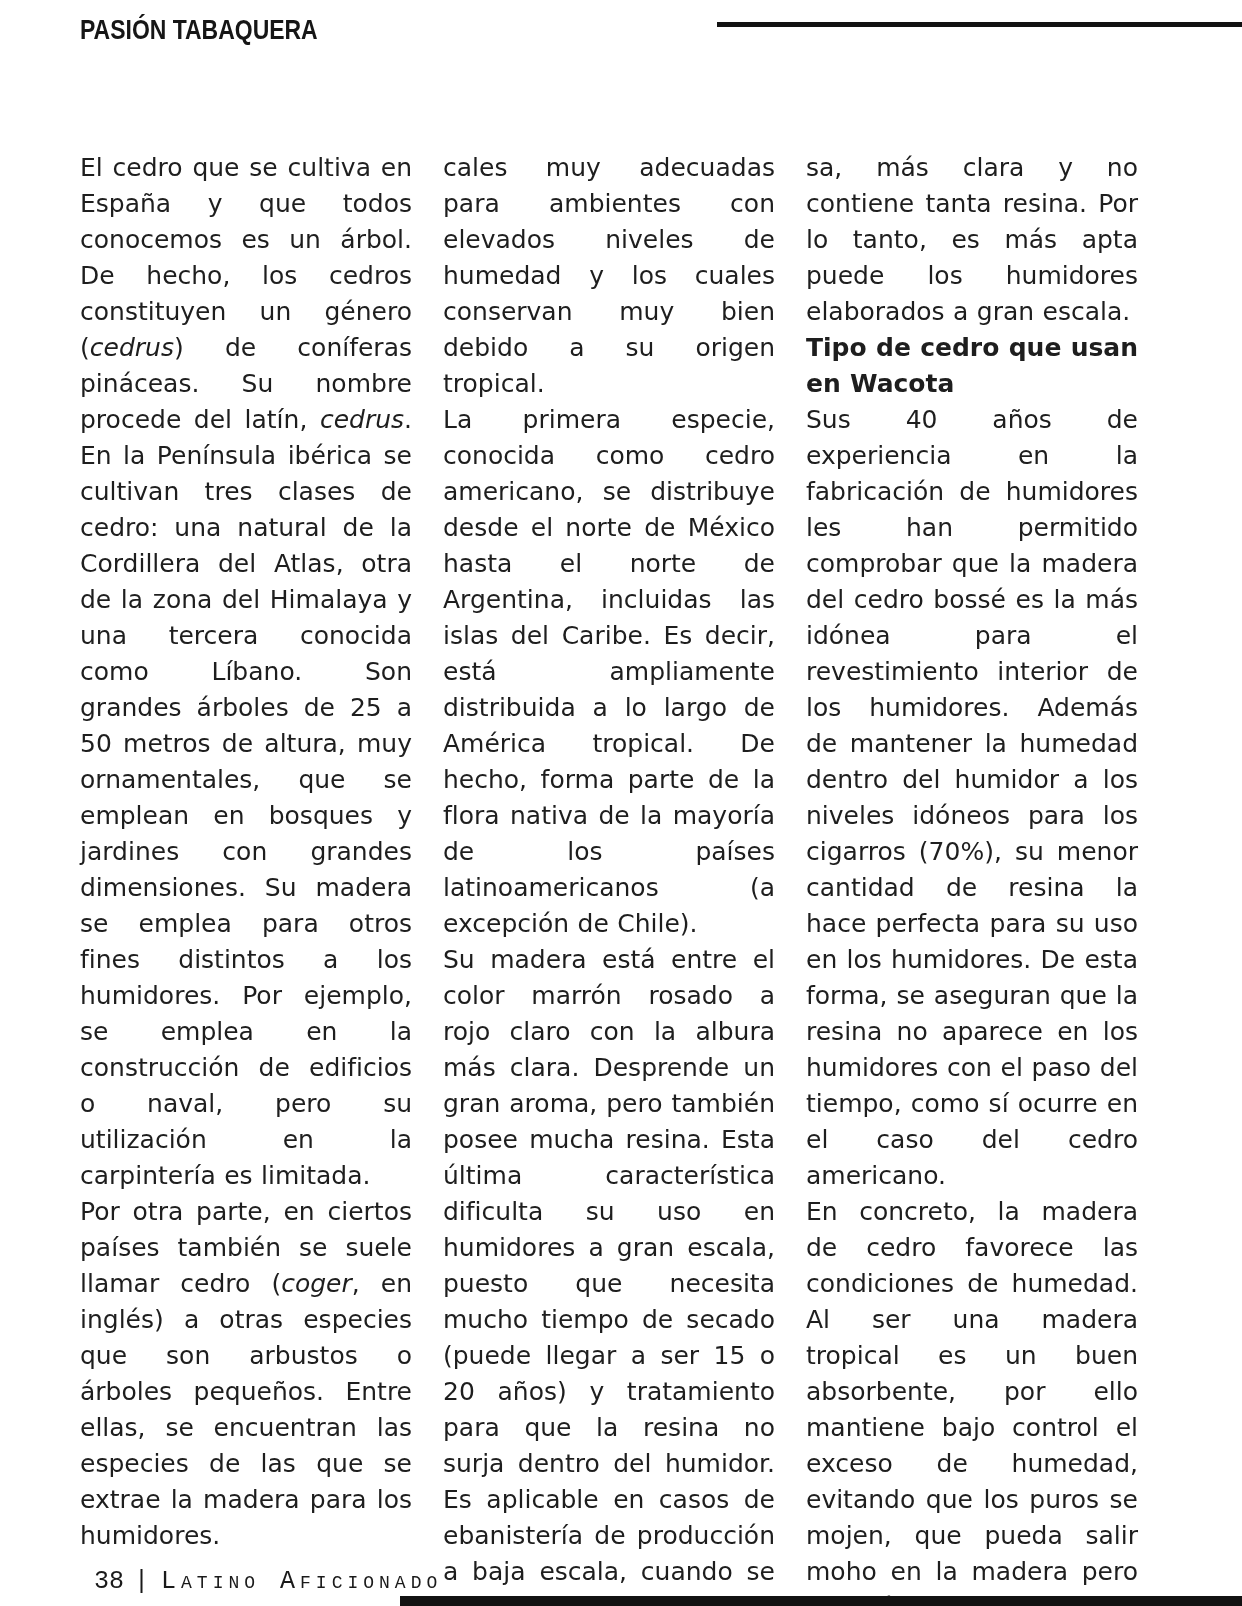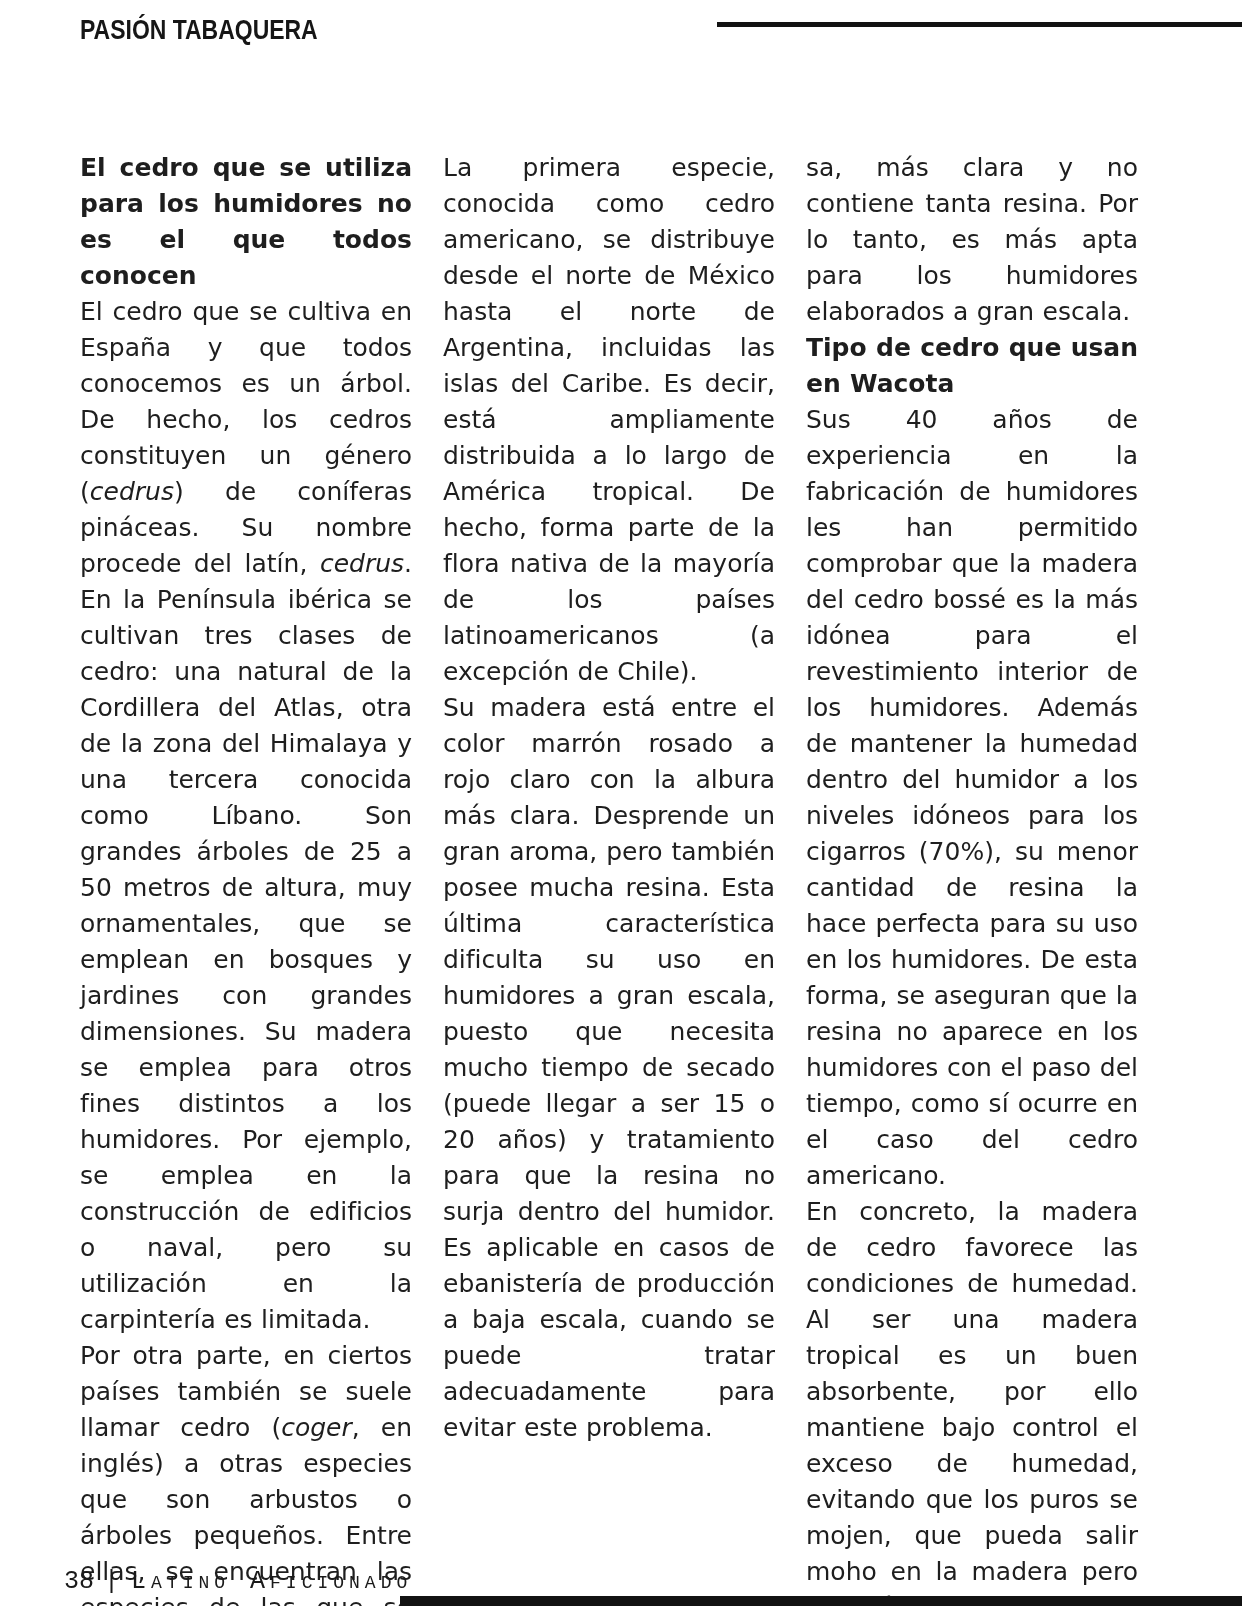--- a/index.html
+++ b/index.html
@@ -62,21 +62,21 @@
     line-height: inherit;
   }
   .col h3 { font-weight: 700; }
   .gap { margin-top: 36px; }
   .bi { font-style: italic; font-weight: 400; }
   .i  { font-style: italic; }
 
   
   .page-footer {
     position: absolute;
-    left: 64px;
+    left: 94px;
     bottom: 10px;
     font-family: "Liberation Mono", monospace;
     font-size: 25px;
     color: #1a1a1a;
     white-space: nowrap;
   }
   .page-footer .sep {
     display: inline-block;
     margin: 0 12px 0 10px;
     font-weight: 400;
@@ -97,30 +97,30 @@
 </head>
 <body>
 
 <header>
   <div class="masthead">PASIÓN TABAQUERA</div>
   <div class="rule-top"></div>
 </header>
 
 <main class="article">
   <section class="col">
-      <h3>El cedro que se utiliza para los humidores no es el que todos conocen</h3>
       <p>El cedro que se cultiva en España y que todos conocemos es un árbol. De hecho, los cedros constituyen un género (<span class="bi">cedrus</span>) de coníferas pináceas. Su nombre procede del latín, <span class="bi">cedrus</span>. En la Península ibérica se cultivan tres clases de cedro: una natural de la Cordillera del Atlas, otra de la zona del Himalaya y una tercera conocida como Líbano. Son grandes árboles de 25 a 50 metros de altura, muy ornamentales, que se emplean en bosques y jardines con grandes dimensiones. Su madera se emplea para otros fines distintos a los humidores. Por ejemplo, se emplea en la construcción de edificios o naval, pero su utilización en la carpintería es limitada.</p>
       <p class="gap">Por otra parte, en ciertos países también se suele llamar cedro (<span class="i">coger</span>, en inglés) a otras especies que son arbustos o árboles pequeños. Entre ellas, se encuentran las especies de las que se extrae la madera para los humidores.</p>
     </section>
   <section class="col">
+      <p>cales muy adecuadas para ambientes con elevados niveles de humedad y los cuales conservan muy bien debido a su origen tropical.</p>
       <p>La primera especie, conocida como cedro americano, se distribuye desde el norte de México hasta el norte de Argentina, incluidas las islas del Caribe. Es decir, está ampliamente distribuida a lo largo de América tropical. De hecho, forma parte de la flora nativa de la mayoría de los países latinoamericanos (a excepción de Chile).</p>
       <p class="gap">Su madera está entre el color marrón rosado a rojo claro con la albura más clara. Desprende un gran aroma, pero también posee mucha resina. Esta última característica dificulta su uso en humidores a gran escala, puesto que necesita mucho tiempo de secado (puede llegar a ser 15 o 20 años) y tratamiento para que la resina no surja dentro del humidor. Es aplicable en casos de ebanistería de producción a baja escala, cuando se puede tratar adecuadamente para evitar este problema.</p>
     </section>
   <section class="col">
-      <p>sa, más clara y no contiene tanta resina. Por lo tanto, es más apta para los humidores elaborados a gran escala.</p>
+      <p>sa, más clara y no contiene tanta resina. Por lo tanto, es más apta puede los humidores elaborados a gran escala.</p>
       <h3 class="gap">Tipo de cedro que usan en Wacota</h3>
       <p>Sus 40 años de experiencia en la fabricación de humidores les han permitido comprobar que la madera del cedro bossé es la más idónea para el revestimiento interior de los humidores. Además de mantener la humedad dentro del humidor a los niveles idóneos para los cigarros (70%), su menor cantidad de resina la hace perfecta para su uso en los humidores. De esta forma, se aseguran que la resina no aparece en los humidores con el paso del tiempo, como sí ocurre en el caso del cedro americano.</p>
       <p class="gap">En concreto, la madera de cedro favorece las condiciones de humedad. Al ser una madera tropical es un buen absorbente, por ello mantiene bajo control el exceso de humedad, evitando que los puros se mojen, que pueda salir moho en la madera pero también va liberando la humedad que almacena, posibilitando mantener un ambiente uniforme en el humidor. De esta forma, se contrarrestan los efectos que producen la apertura y el cierre para coger los puros. Además, evita plagas, como las infestaciones del tabaco con la tan temida  (escarabajo del tabaco).</p>
     </section>
 </main>
 
 <footer class="page-footer">
   <span>38</span><span class="sep">|</span><span class="mag">Latino Aficionado</span>
 </footer>
 <div class="bar-bottom"></div>

